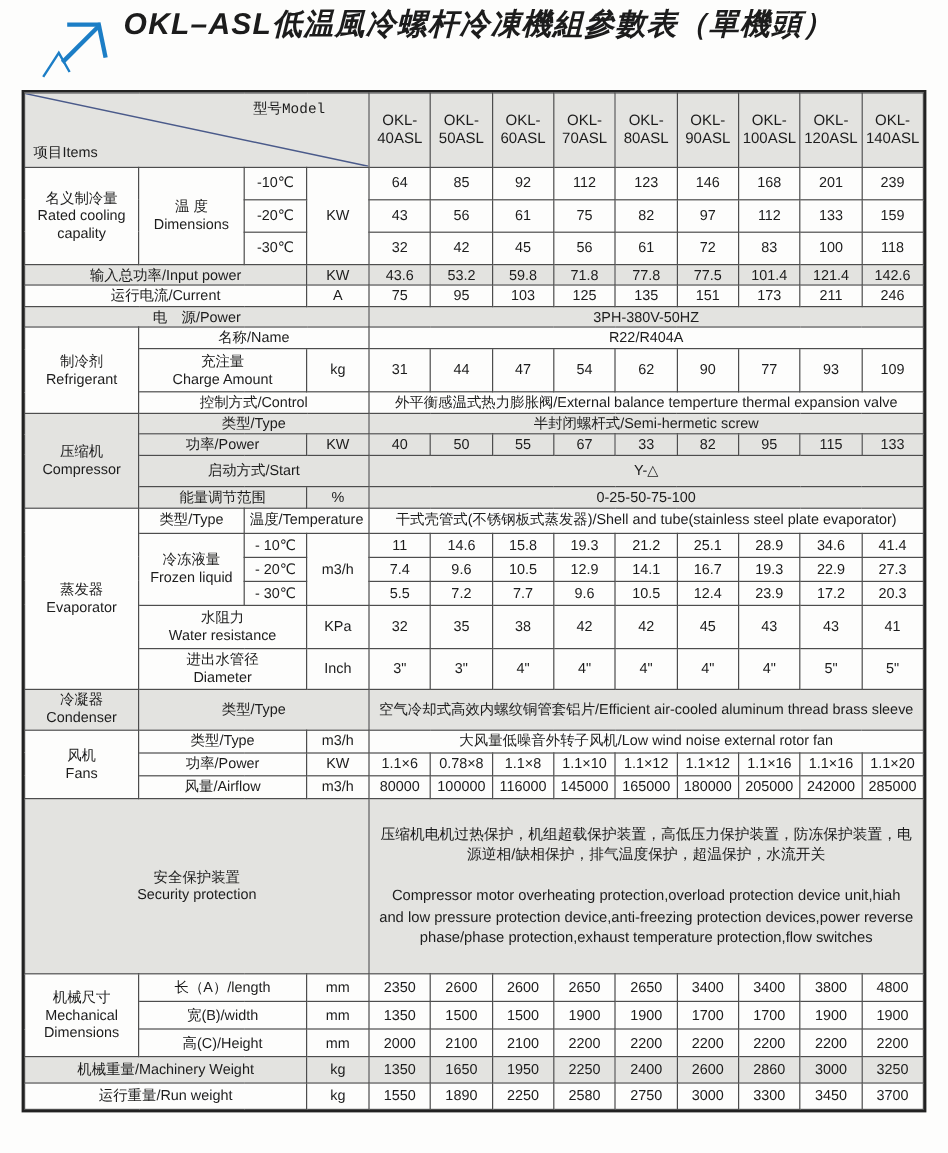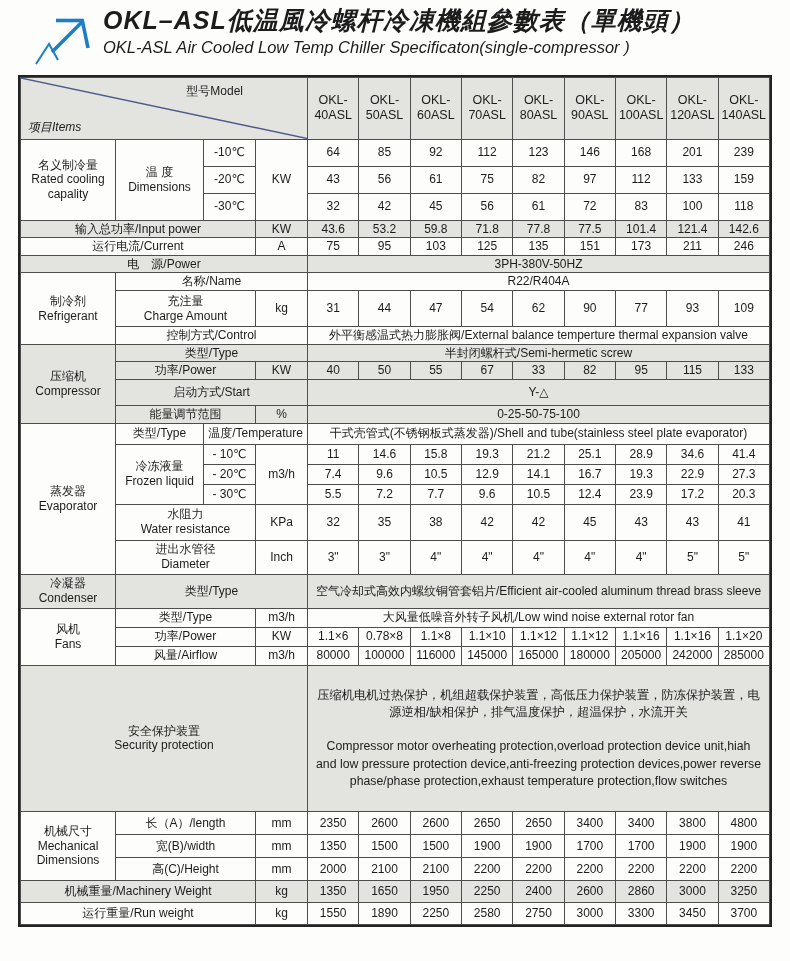--- a/index.html
+++ b/index.html
@@ -26,22 +26,22 @@
   col.c1 { width:95px; } col.c2 { width:88px; } col.c3 { width:52px; } col.c4 { width:52px; }
   td {
     border:1px solid #4d4d4d; text-align:center; vertical-align:middle;
     padding:1px 2px; white-space:pre-line; line-height:1.22; overflow:hidden;
   }
   .gray { background:#E3E3E0; }
   .model { font-size:12.5px; }
   .left { text-align:center; padding:4px 7px; line-height:1.4; font-size:12.3px;margin-left:48px; }
   .diag-cell { position:relative; }
   .diag-cell svg { position:absolute; inset:0; width:100%; height:100%; }
-  .diag-items { position:absolute; left:7px; bottom:4px; font-size:12px;font-style:italic; }
-  .diag-model { position:absolute; right:64px; top:6px; font-size:12px; }
+  .diag-items { position:absolute; left:7px; bottom:4px; font-size:12px; }
+  .diag-model { position:absolute; right:36px; top:6px; font-size:12px;font-family:Liberation Mono, monospace; }
 
   .rh-hdr td { height:34px; }
   .rh-27 td { height:27px; } .rh-17 td { height:17px; } .rh-16 td { height:16px; }
   .rh-36 td { height:36px; } .rh-26 td { height:26px; } .rh-21 td { height:21px; }
   .rh-20 td { height:20px; } .rh-36b td { height:36px; } .rh-34 td { height:34px; }
   .rh-19 td { height:19px; } .rh-104 td { height:104px; } .rh-23 td { height:23px; }
   .rh-22 td { height:22px; }
 </style>
 </head>
 <body>
@@ -52,21 +52,20 @@
       <g stroke="#1C7EC6" fill="none">
         <line x1="23" y1="13.5" x2="50" y2="13.5" stroke-width="3.6"></line>
         <line x1="49" y1="12" x2="55" y2="41" stroke-width="3.6"></line>
         <line x1="19" y1="45" x2="50" y2="14" stroke-width="3.6"></line>
         <polyline points="3,57 16,37 25,53" stroke-width="2"></polyline>
       </g>
     </svg>
   </div>
   <div class="titles">
     <div class="title-zh">OKL–ASL低温風冷螺杆冷凍機組參數表（單機頭）</div>
-    <div class="title-en">OKL-ASL Air Cooled Low Temp Chiller Specificaton(single-compressor )</div>
   </div>
 </div>
 
 <div class="table-frame">
   <table>
     <colgroup>
       <col class="c1">
         <col class="c2">
         <col class="c3">
         <col class="c4">

